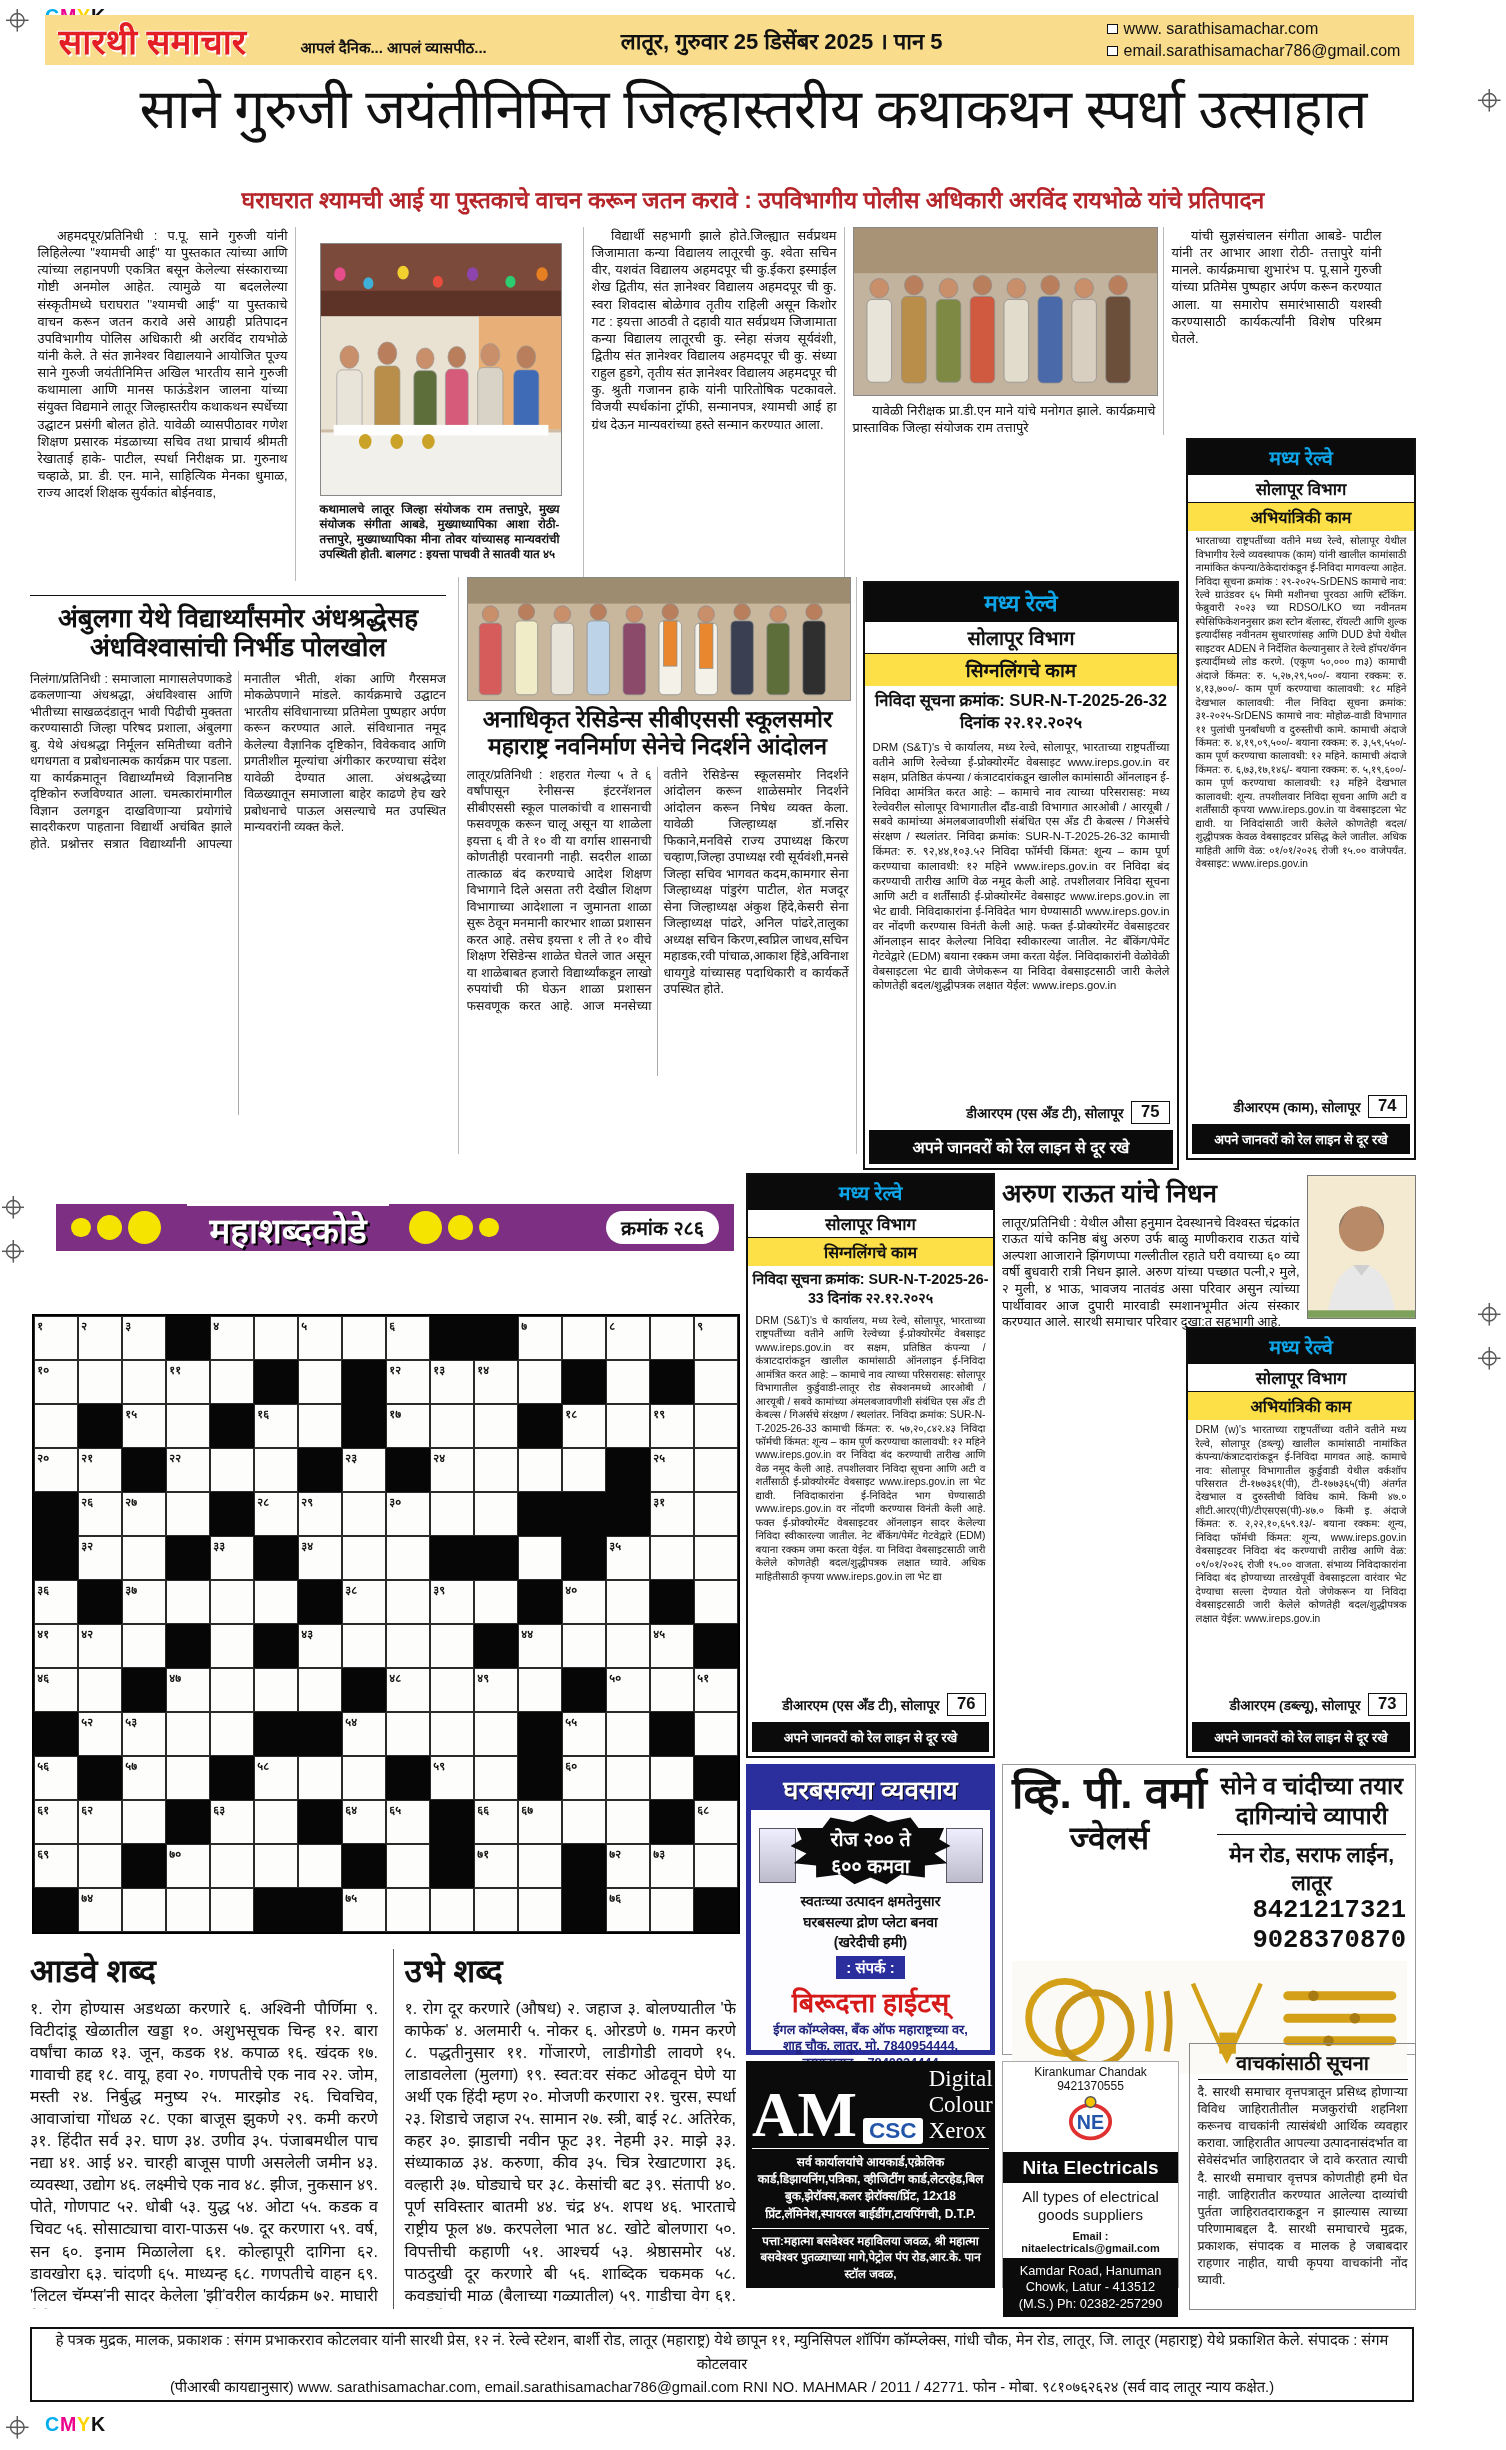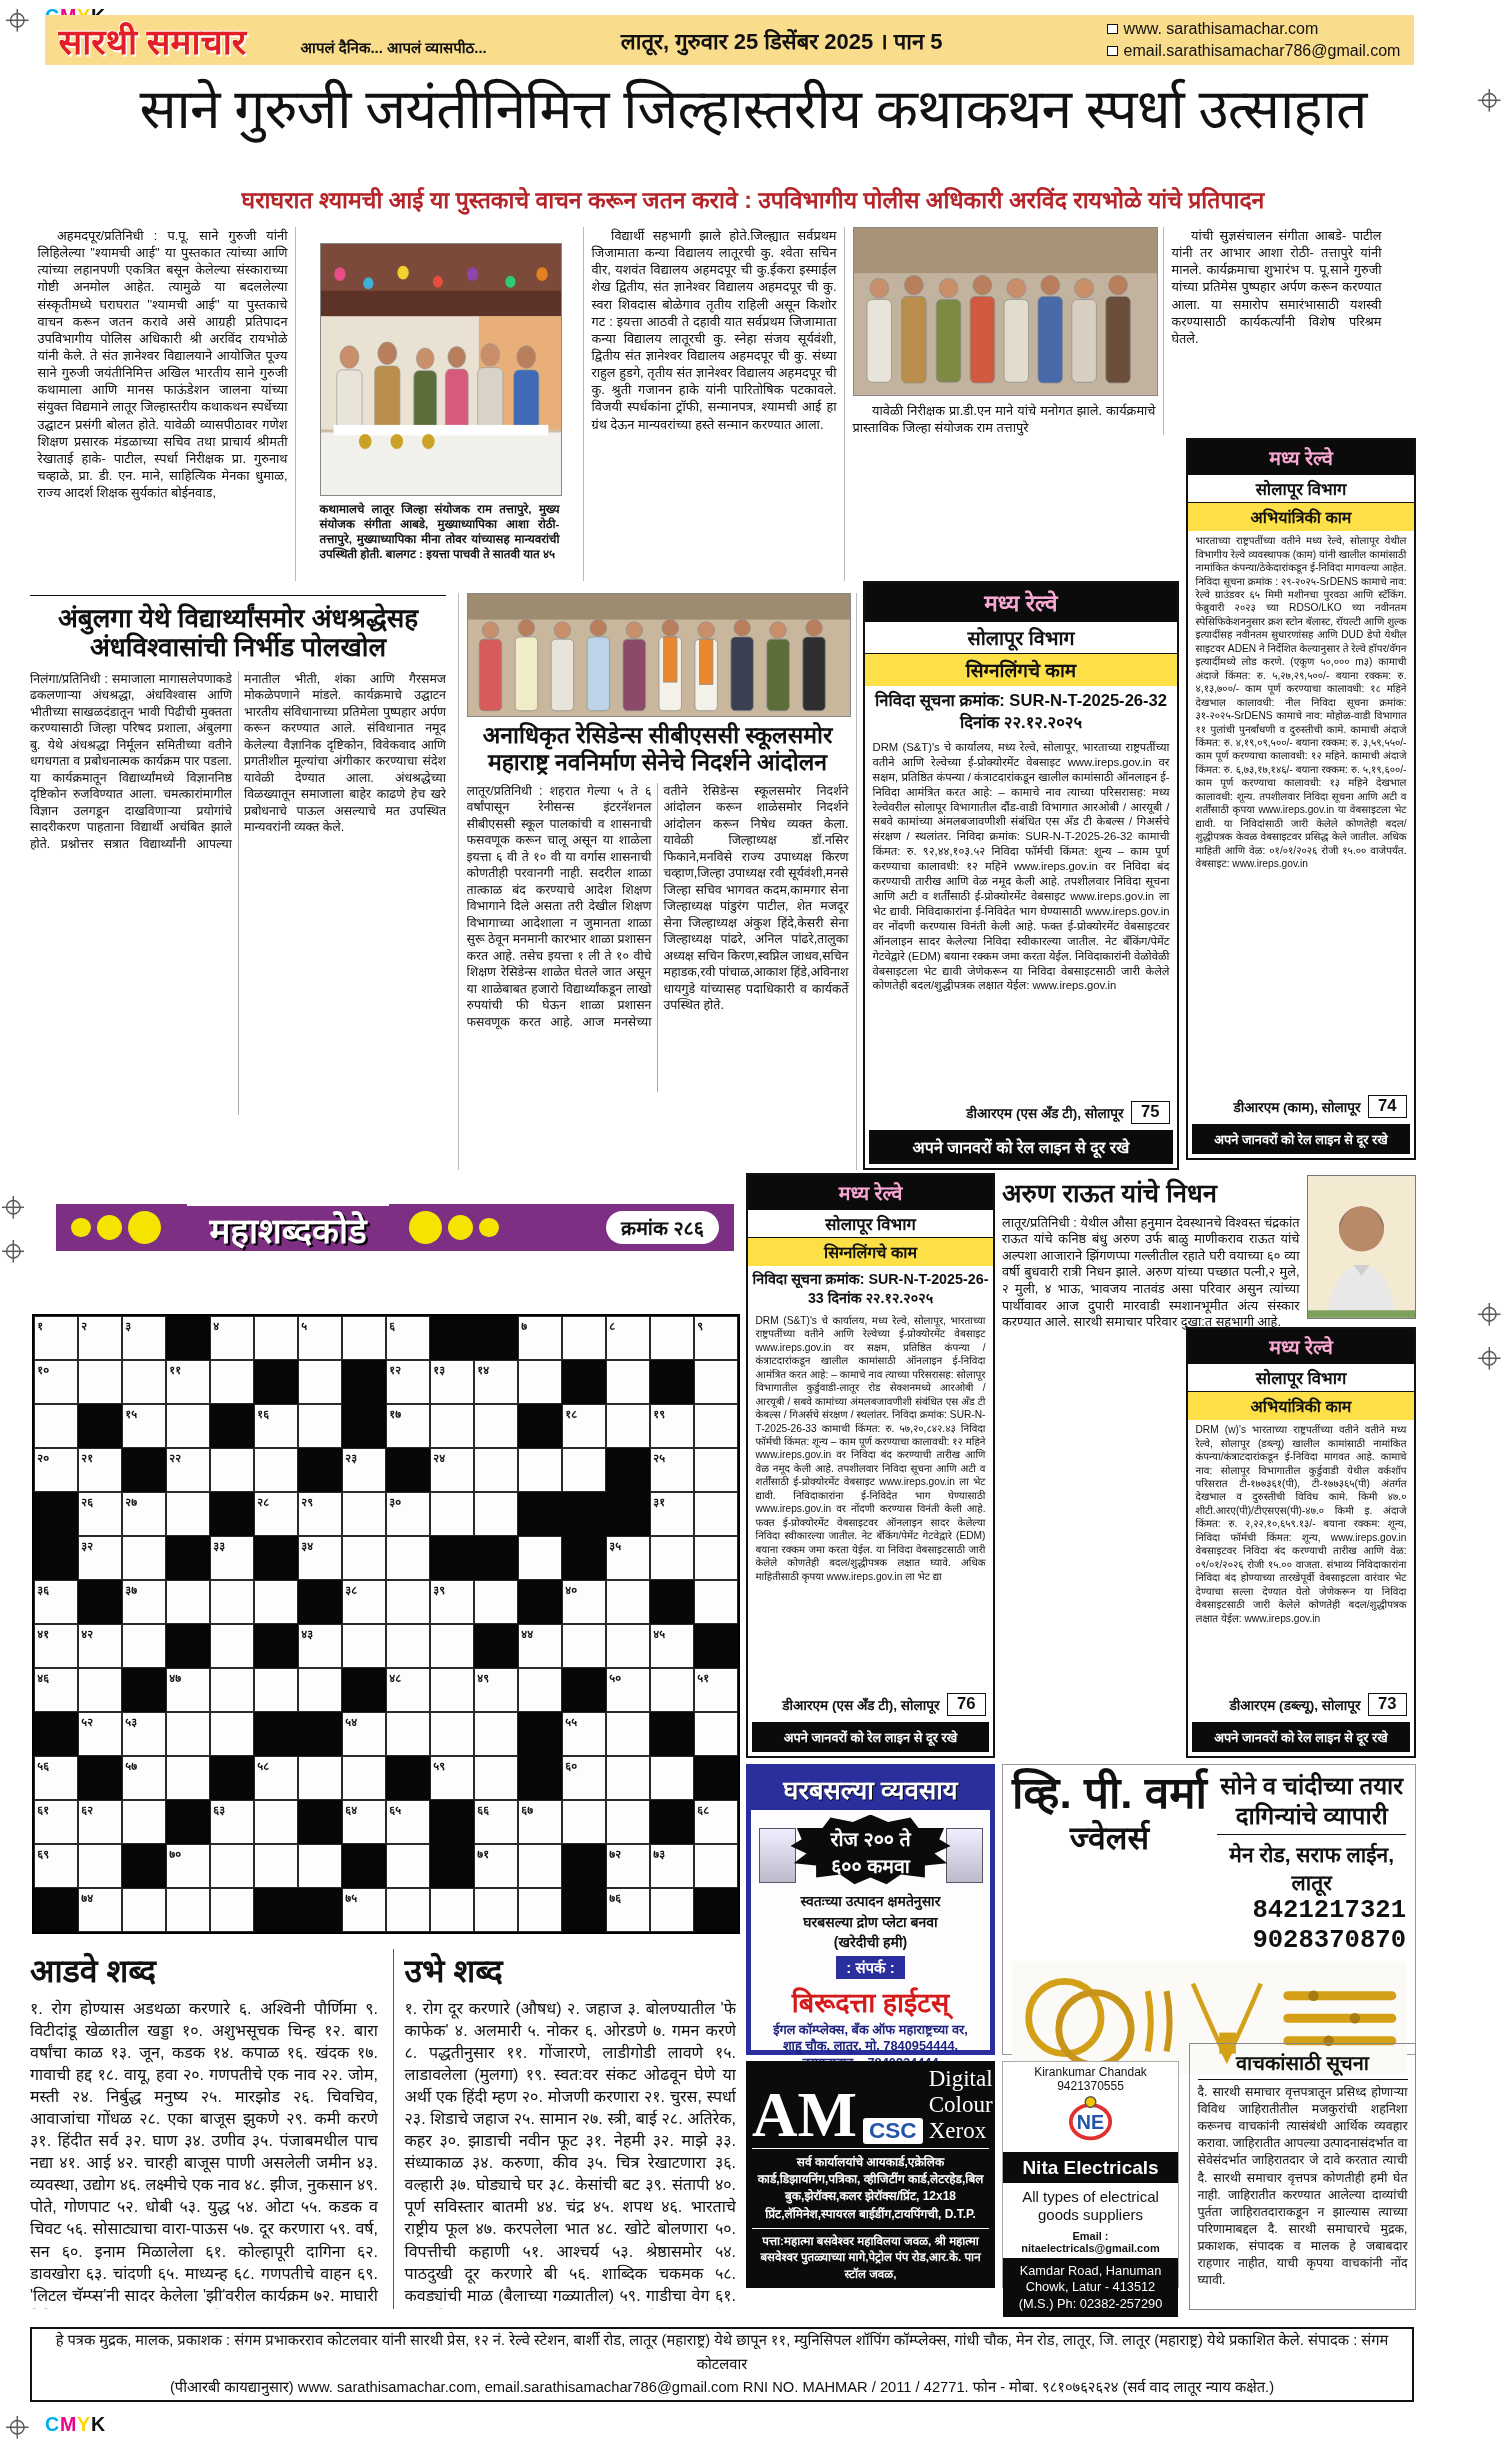--- a/index.html
+++ b/index.html
@@ -24,26 +24,26 @@
   .lcol{font-size:12.8px;line-height:1.34;text-align:justify;overflow:hidden;padding:0 7.5px;box-sizing:border-box;}
   .lcol+.lcol{border-left:0.8px solid #bbb;}
   .lcol p{margin:0;text-indent:19.6px;}
   .photo-fig{margin:0;padding:16px;}
   .photo{display:block;width:100%;border:0.8px solid #888;background:#cbb9a4;}
   .caption{font-size:11.7px;line-height:1.3;font-weight:bold;text-align:justify;padding-top:4.5px;}
   
   .art2{left:30px;top:595px;width:416px;height:574px;border-top:1.5px solid #111;padding-top:6px;box-sizing:border-box;}
   .art2 h2{margin:1.5px 0 7.5px 0;text-align:center;font-size:26px;line-height:1.15;}
   .art-cols{columns:2;column-gap:12px;column-rule:0.8px solid #aaa;font-size:12.4px;line-height:1.33;text-align:justify;height:444px;overflow:hidden;}
-  .art3{left:458px;top:593px;width:399px;height:577px;border-left:0.8px solid #bbb;border-right:0.8px solid #bbb;padding:0 7.5px;box-sizing:border-box;}
+  .art3{left:458px;top:577px;width:399px;height:577px;border-left:0.8px solid #bbb;border-right:0.8px solid #bbb;padding:0 7.5px;box-sizing:border-box;}
   .art3 h2{margin:4.5px 0 6px 0;text-align:center;font-size:23px;line-height:1.2;}
   .art3 .art-cols{height:309px;}
   
   .tender{border:2.3px solid #111;background:#fff;display:flex;flex-direction:column;box-sizing:border-box;}
-  .t-head{background:#0b0b0b;color:#f9a8d4;text-align:center;font-weight:bold;font-size:22.6px;padding:3.8px 0;}
+  .t-head{background:#0b0b0b;color:#0ea5e9;text-align:center;font-weight:bold;font-size:22.6px;padding:3.8px 0;}
   .t-div{text-align:center;font-weight:bold;font-size:19.6px;padding:2.3px 0;border-bottom:1.5px solid #111;}
   .t-dept{background:#fde047;text-align:center;font-weight:bold;font-size:19px;padding:3px 16px;}
   .t-notice{text-align:center;font-weight:bold;font-size:16.6px;padding:3.8px 4.5px;line-height:1.3;}
   .t-body{font-size:11.3px;line-height:1.32;text-align:justify;padding:3px 7.5px;flex:1;overflow:hidden;}
   .t-sign{display:flex;justify-content:flex-end;align-items:center;gap:7.5px;font-weight:bold;font-size:13.6px;padding:2.3px 7.5px;}
   .t-num{border:1.5px solid #111;padding:0.8px 9px;font-size:16.6px;font-weight:bold;}
   .t-banner{background:#0b0b0b;color:#fff;text-align:center;font-weight:bold;font-size:16px;padding:6px 3px;margin:3.8px;}
   .t-sm .t-head{font-size:19.6px}.t-sm .t-div{font-size:16.6px}.t-sm .t-dept{font-size:16px}
   .t-sm .t-body{font-size:10.2px}.t-sm .t-banner{font-size:12.8px}
   #tenderA{left:863px;top:581px;width:316px;height:589px;}

